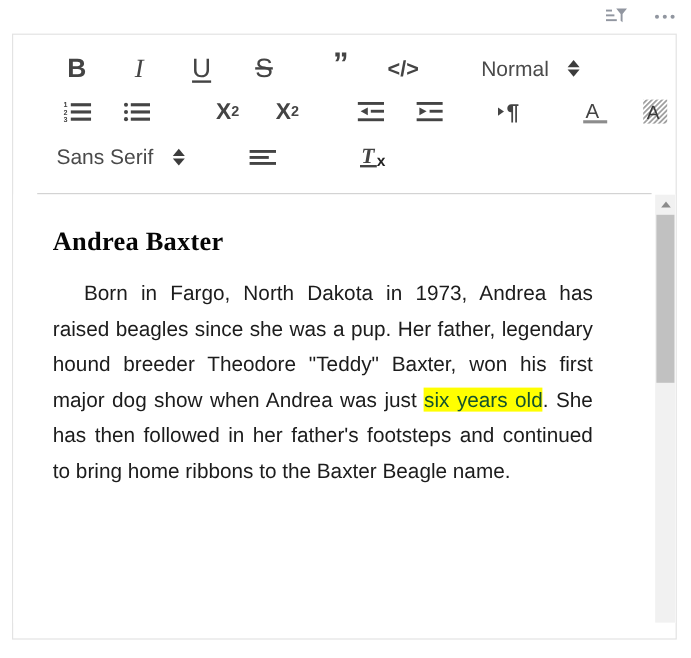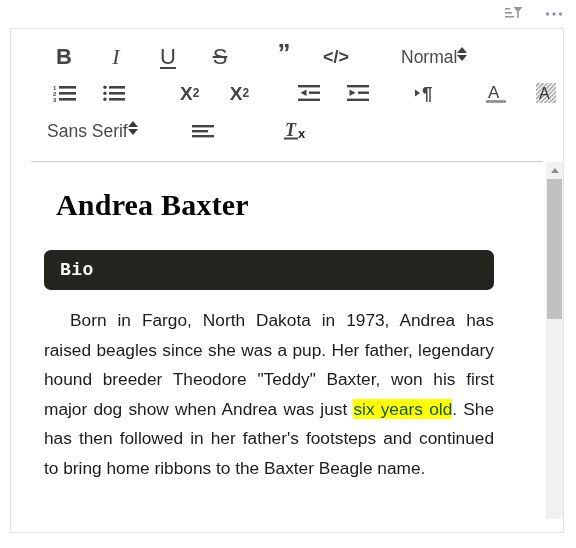--- a/index.html
+++ b/index.html
@@ -91,21 +91,22 @@
   .g-bold   { font-weight: bold; font-size: 22px; font-family: "Liberation Sans", sans-serif; }
   .g-italic { font-style: italic; font-size: 22px; font-family: "Liberation Serif", serif; font-weight: 500;}
   .g-under  { font-size: 22px; text-decoration: underline; text-underline-offset: 3px;}
   .g-strike { font-size: 22px; text-decoration: line-through; }
   .g-quote  { font-weight: bold; font-size: 26px; line-height: 0.6; padding-bottom:7px;}
   .g-code   { font-size: 18px; font-weight: bold; font-family: "Liberation Sans", sans-serif; }
 
   
   .tb-select {
     display: flex;
-    align-items: flex-start;
+    align-items: center;
+    gap: 16px;
     color: #444444;
   }
   .tb-select .sel-label {
     font-size: 17.5px;
     color: #4a4a4a;
     white-space: nowrap;
   }
   .updown {
     display: inline-flex;
     flex-direction: column;
@@ -138,23 +139,23 @@
     background: #ffffff;
   }
   #doc-content {
     padding: 18px 36px 0 33px;
     box-sizing: border-box;
     width: 519px;
   }
   #doc-title {
     font-family: "Liberation Serif", serif;
     font-weight: bold;
-    font-size: 30px;
+    font-size: 22px;
     color: #060606;
-    margin: 8px 0 0 12px;
+    margin: 8px 0 0 0;
     letter-spacing: 0.2px;
   }
   #section-heading-block {
     margin-top: 28px;
     background: #23241e;
     border-radius: 7px;
     height: 40px;
     display: flex;
     align-items: center;
     padding-left: 16px;
@@ -372,23 +373,20 @@
 
   </div>
 
   <div id="toolbar-divider"></div>
 
   <div id="doc-area">
     <div id="doc-content">
 
       <h1 id="doc-title">Andrea Baxter</h1>
 
-      <div id="section-heading-block">
-        <span id="section-heading-text">Bio</span>
-      </div>
 
       <p id="doc-paragraph"><span>Born in Fargo, North Dakota in 1973, Andrea has raised beagles since she was a pup. Her father, legendary hound breeder Theodore "Teddy" Baxter, won his first major dog show when Andrea was just </span><span class="hl">six years old</span><span>. She has then followed in her father's footsteps and continued to bring home ribbons to the Baxter Beagle name.</span></p>
 
     </div>
 
     <div id="doc-scrollbar">
       <div id="scroll-up-arrow">
           <i></i>
         </div>
       <div id="scroll-thumb"></div>

